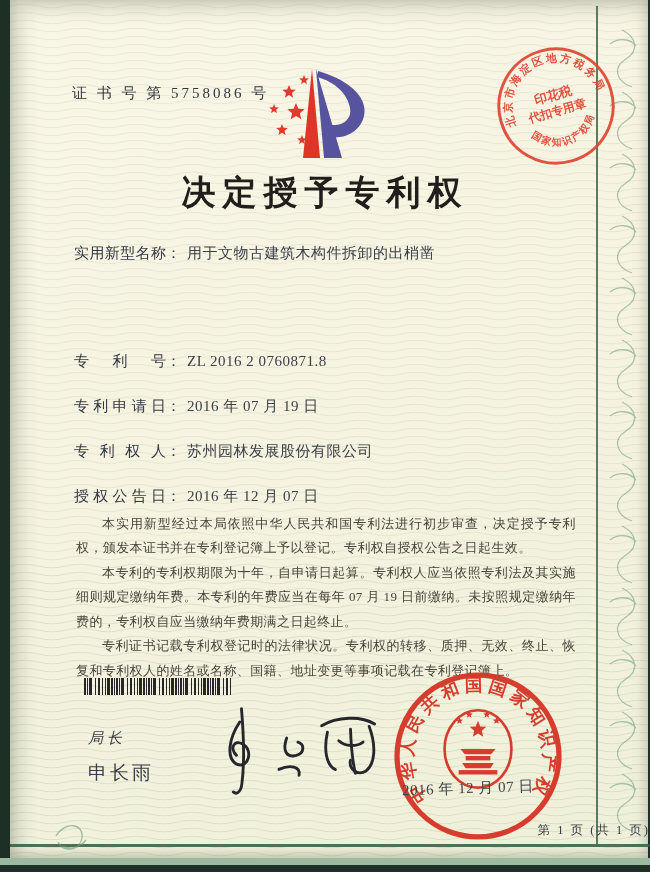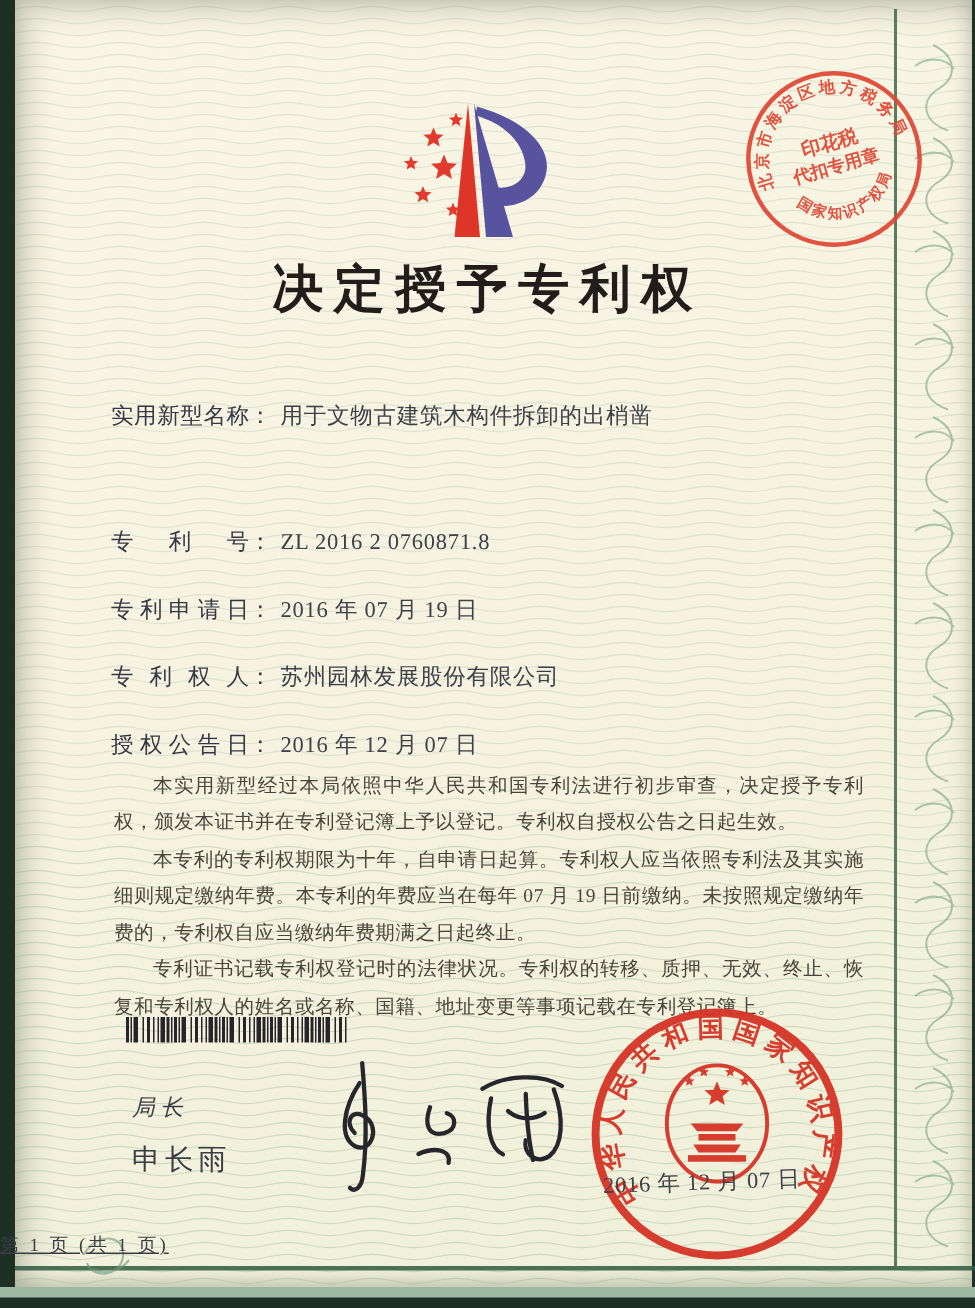--- a/index.html
+++ b/index.html
@@ -28,22 +28,22 @@
     color:#49443b;text-align:justify;letter-spacing:.4px;}
   .paras p{margin:0;text-indent:2em;}
   .barcode{position:absolute;left:84px;top:678px;height:17px;display:flex;align-items:stretch;}
   .barcode div{background:#26262a;}
   .director-title{position:absolute;left:88px;top:729px;font-size:15px;letter-spacing:4px;color:#3a3d44;font-style:italic;}
   .director-name{position:absolute;left:88px;top:760px;font-size:19px;letter-spacing:3px;color:#3a3d44;}
   .signature{position:absolute;left:185px;top:700px;width:235px;height:95px;transform:rotate(-2deg);}
   .seal{position:absolute;left:390px;top:668px;width:176px;height:176px;opacity:.95;}
   .seal-date{position:absolute;left:402px;top:779px;font-size:15px;color:#3f4249;white-space:nowrap;
     transform:rotate(-2deg);letter-spacing:.5px;}
-  .footer{position:absolute;left:0;top:822px;width:650px;text-align:left;
-    font-size:12.5px;letter-spacing:2px;color:#3a3d44;text-decoration:underline;}
+  .footer{position:absolute;left:0;top:822px;width:650px;text-align:right;
+    font-size:12.5px;letter-spacing:2px;color:#3a3d44;}
   .waves,.ornament,.corner-flourish{position:absolute;pointer-events:none;}
   .waves{left:10px;top:0;}
   .ornament{left:600px;top:20px;}
   .corner-flourish{left:48px;top:792px;}
 </style>
 </head>
 <body>
 
 <div class="page">
 
@@ -174,20 +174,21 @@
       <path d="M22,568 c15,7 17,21 4,29 c-13,8 -11,22 6,28 M10,582 c8,-6 20,-6 26,2" fill="none" stroke="#6a9a79" stroke-width="1.3" opacity="0.55"></path>
       <path d="M22,630 c15,7 17,21 4,29 c-13,8 -11,22 6,28 M10,644 c8,-6 20,-6 26,2" fill="none" stroke="#6a9a79" stroke-width="1.3" opacity="0.55"></path>
       <path d="M22,692 c15,7 17,21 4,29 c-13,8 -11,22 6,28 M10,706 c8,-6 20,-6 26,2" fill="none" stroke="#6a9a79" stroke-width="1.3" opacity="0.55"></path>
       <path d="M22,754 c15,7 17,21 4,29 c-13,8 -11,22 6,28 M10,768 c8,-6 20,-6 26,2" fill="none" stroke="#6a9a79" stroke-width="1.3" opacity="0.55"></path>
     </svg>
   <svg class="corner-flourish" width="44" height="60">
     <path d="M8,44 c10,-16 28,-12 26,2 c-2,13 -20,15 -24,4 M14,54 c8,4 18,2 24,-6" fill="none" stroke="#6a9a79" stroke-width="1.4" opacity="0.6"></path>
   </svg>
   <div class="band-light"></div>
 
+  <div class="cert-number">证 书 号 第 5758086 号</div>
 
   <svg class="logo" viewBox="0 0 122 98">
     <polygon points="54,3 45,92 62,92" fill="#dd3527"></polygon>
     <polygon points="58,3 66,92 84,92" fill="#57539f"></polygon>
     <path d="M60,5 C95,15 110,34 106,50 C102,67 85,73 72,71 L74,59 C86,60 94,52 92,42 C90,29 78,16 59,11 Z" fill="#57539f"></path>
     <g fill="#e23b2e">
       <polygon points="46.0,9.0 47.3,12.2 50.8,12.5 48.1,14.7 48.9,18.0 46.0,16.3 43.1,18.0 43.9,14.7 41.2,12.5 44.7,12.2"></polygon>
         <polygon points="31.0,19.0 32.9,23.5 37.7,23.8 34.0,27.0 35.1,31.7 31.0,29.1 26.9,31.7 28.0,27.0 24.3,23.8 29.1,23.5"></polygon>
         <polygon points="16.0,38.0 17.3,41.2 20.8,41.5 18.1,43.7 18.9,47.0 16.0,45.3 13.1,47.0 13.9,43.7 11.2,41.5 14.7,41.2"></polygon>
       <polygon points="38.0,37.0 40.4,42.7 46.6,43.2 41.9,47.3 43.3,53.3 38.0,50.0 32.7,53.3 34.1,47.3 29.4,43.2 35.6,42.7"></polygon>
@@ -209,21 +210,21 @@
       <text x="65" y="58" text-anchor="middle" font-size="13" font-weight="bold">印花税</text>
       <text x="65" y="74" text-anchor="middle" font-size="12" font-weight="bold">代扣专用章</text>
       <text font-size="10" letter-spacing="1.5" font-weight="bold">
         <textPath href="#taxBottom">国家知识产权局</textPath>
       </text>
     </g>
   </svg>
 
   <div class="title">决定授予专利权</div>
 
-  <div class="field" style="top:268px">
+  <div class="field" style="top:244px">
     <span class="flabel">实用新型名称</span><span class="fcolon">：</span><span class="fvalue">用于文物古建筑木构件拆卸的出梢凿</span>
   </div>
   <div class="field" style="top:352px">
     <span class="flabel">专利号</span><span class="fcolon">：</span><span class="fvalue">ZL 2016 2 0760871.8</span>
   </div>
   <div class="field" style="top:397px">
     <span class="flabel">专利申请日</span><span class="fcolon">：</span><span class="fvalue">2016 年 07 月 19 日</span>
   </div>
   <div class="field" style="top:442px">
     <span class="flabel">专利权人</span><span class="fcolon">：</span><span class="fvalue">苏州园林发展股份有限公司</span>

